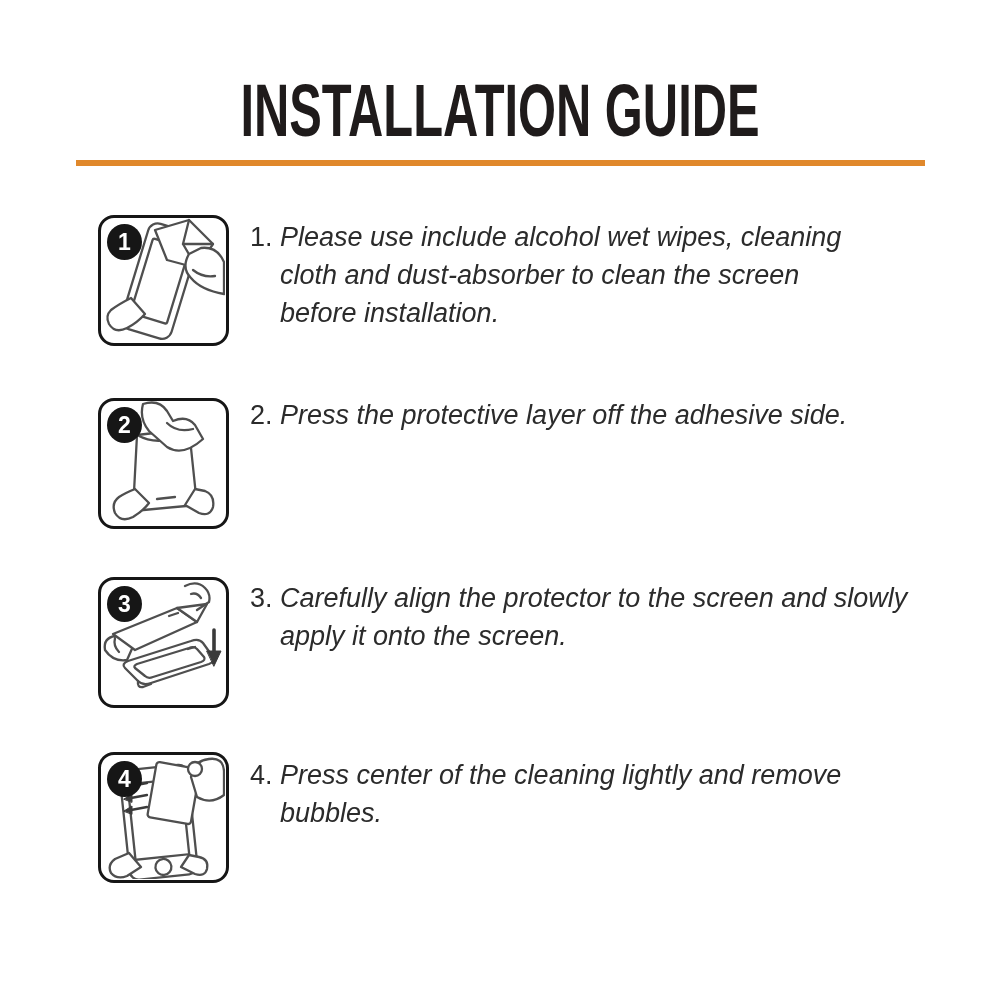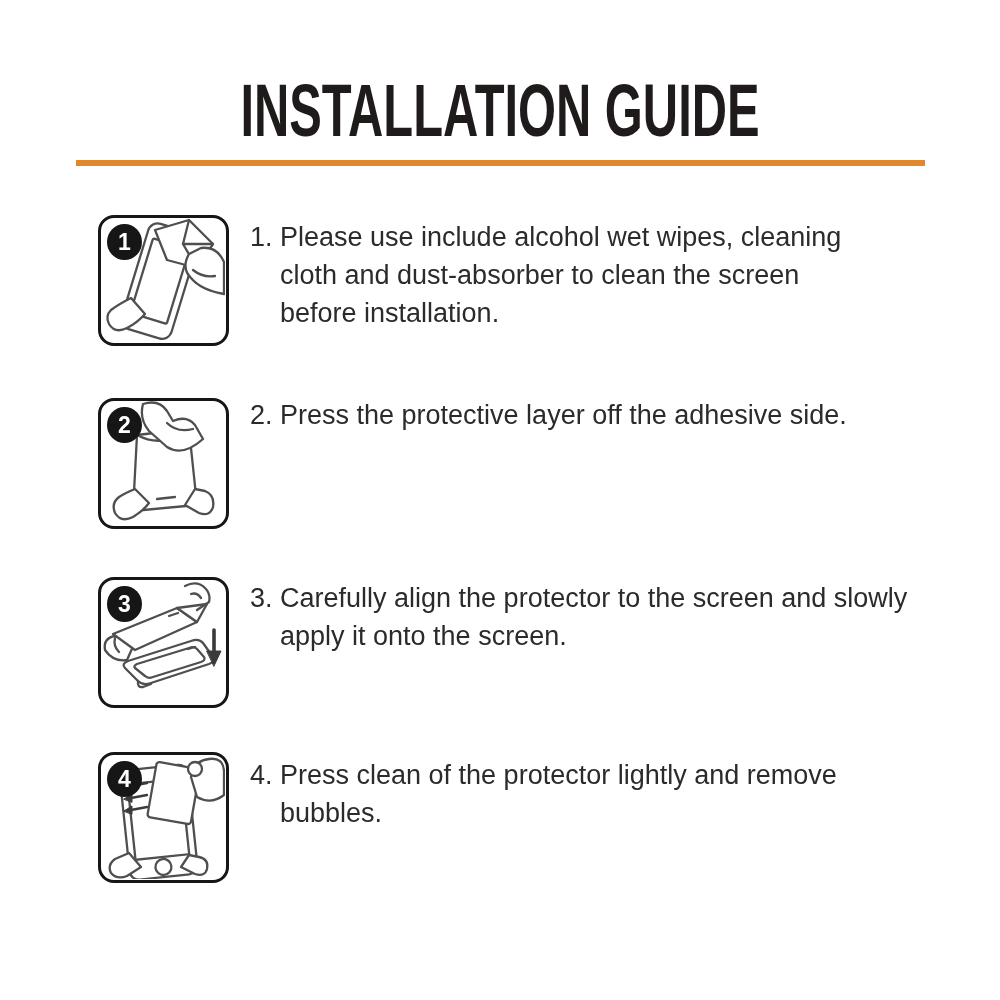--- a/index.html
+++ b/index.html
@@ -63,20 +63,21 @@
     color:#2b2b2b;
   }
   .s1 .step-body{top:3px;}
   .s2 .step-body{top:-2px;}
   .s3 .step-body{top:2px;}
   .s4 .step-body{top:4px;}
   .num{flex:0 0 30px;}
   .step-text{
     margin:0;flex:1;
     white-space:pre-line;
+    font-style:italic;
   }
   .lineart{fill:#ffffff;stroke:#4f4f4f;stroke-width:2.3;stroke-linejoin:round;stroke-linecap:round;}
   .lineart .dark{fill:#3a3a3a;stroke:#3a3a3a;stroke-width:1;}
   .lineart .thick{stroke-width:3.6;}
   .lineart .nofill{fill:none;}
 </style>
 </head>
 <body>
 
 <div class="page">
@@ -181,18 +182,18 @@
           <line class="nofill" x1="30" y1="55" x2="46" y2="52" stroke="#3a3a3a"></line>
           <polygon class="dark" points="23,56 31,51 31,59"></polygon>
           <path d="M14 104 Q6 110 10 118 Q16 125 26 121 L40 112 L28 98 Z"></path>
           <path d="M98 102 Q108 104 106 114 Q104 122 94 119 L80 112 L88 100 Z"></path>
         </g>
       </svg>
       <span class="badge">4</span>
     </div>
     <div class="step-body">
       <span class="num">4.</span>
-      <p class="step-text">Press clean of the protector lightly and remove
+      <p class="step-text">Press center of the cleaning lightly and remove
 bubbles.</p>
     </div>
   </section>
 
 </div>
 
 </body></html>

